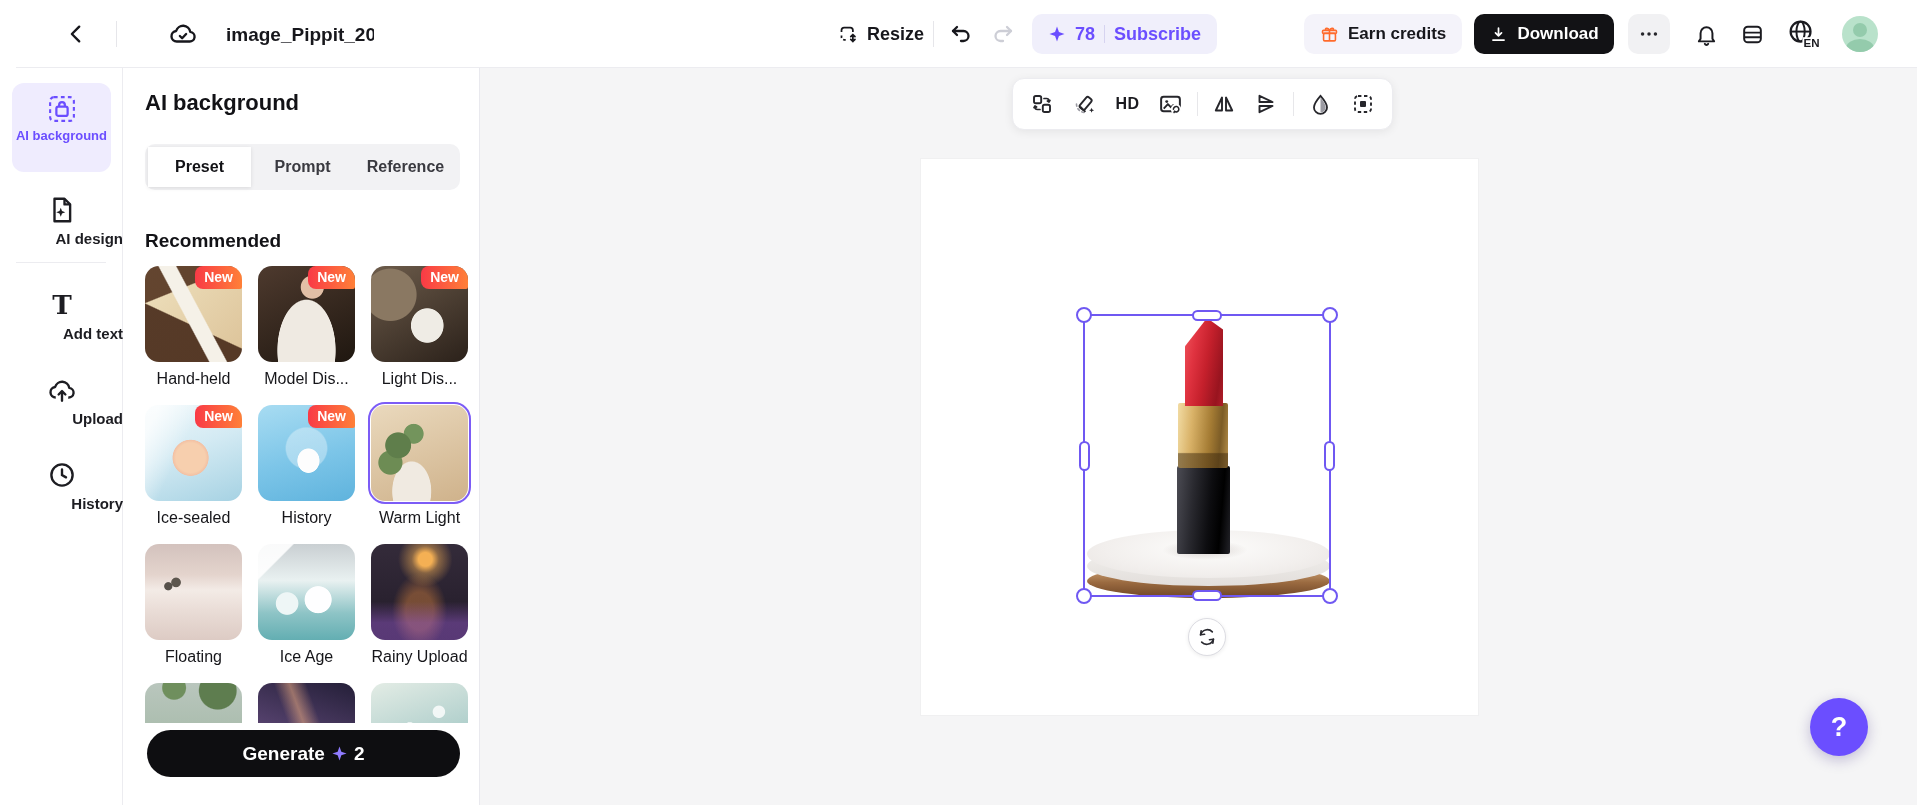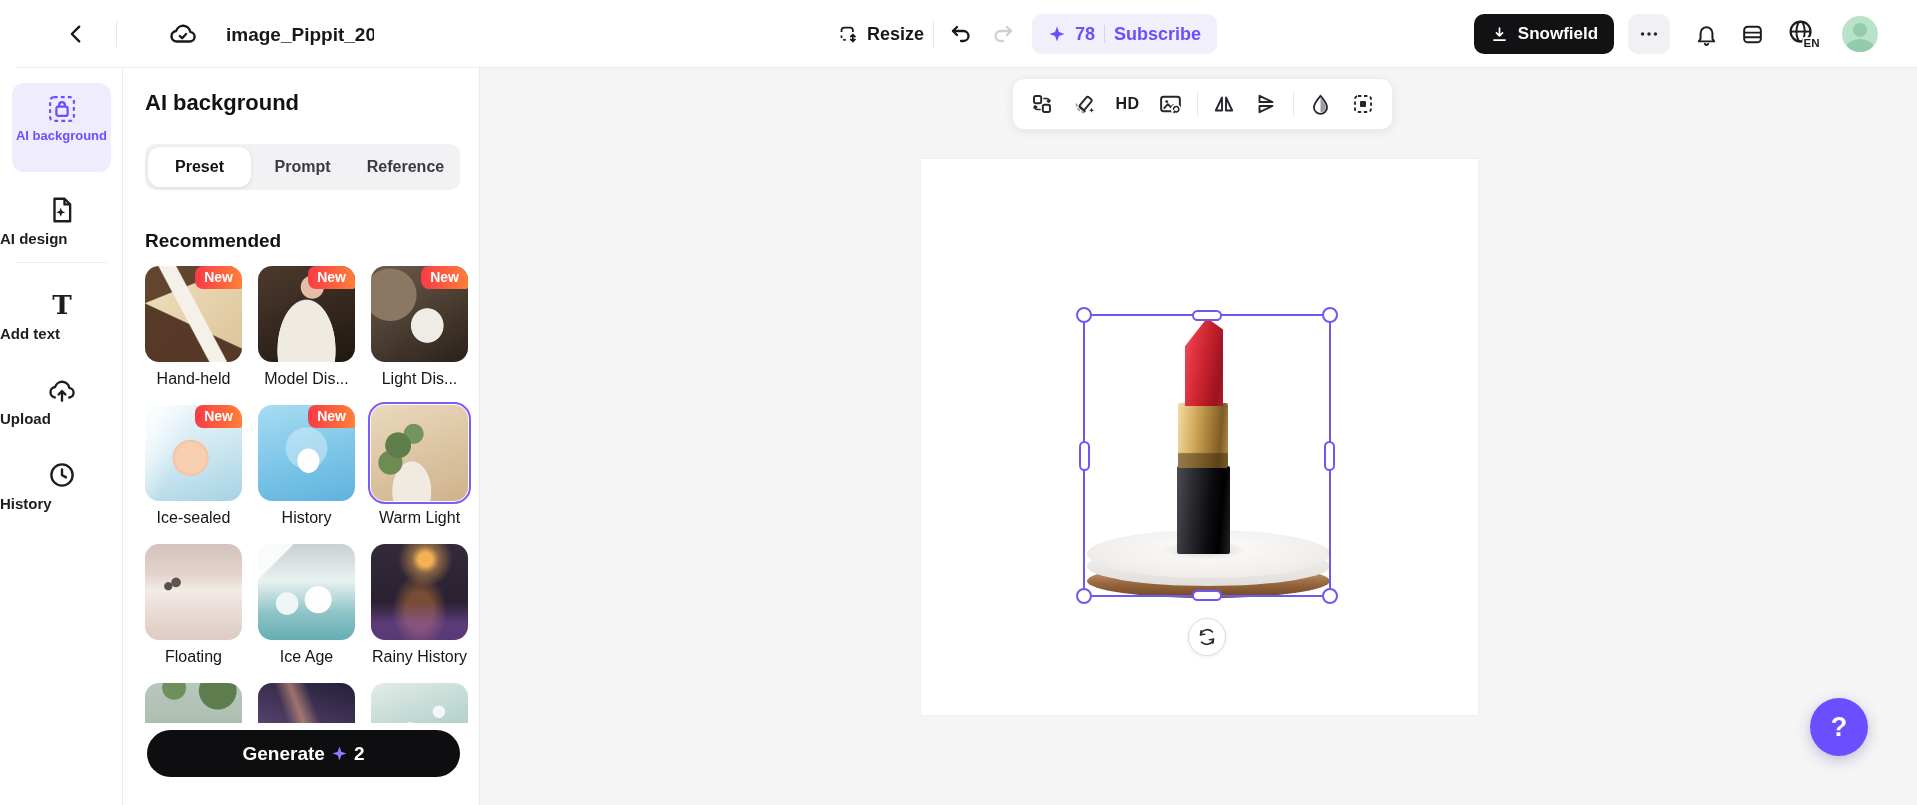--- a/index.html
+++ b/index.html
@@ -57,38 +57,38 @@
   
   .sidenav {
     position:absolute; left:0; top:68px; width:123px; height:737px;
     background:#fff; border-right:1px solid #ececf0; z-index:20;
   }
   .nav-active-tile {
     position:absolute; left:12px; top:15px; width:99px; height:89px;
     background:#EFECFE; border-radius:12px; cursor:pointer; text-align:center; padding-top:11px;
   }
   .nav-active-tile .lbl { margin-top:4px; font-size:13px; font-weight:bold; color:#6B4EFF; line-height:15px; }
-  .nav-item { position:absolute; left:0; width:123px; text-align:left; cursor:pointer; }
+  .nav-item { position:absolute; left:0; width:123px; text-align:right; cursor:pointer; }
   .nav-item .ico { width:30px; height:30px; margin:0 auto; }
   .nav-item .lbl { margin-top:5px; font-size:15px; font-weight:bold; color:#1d1d22; }
   .nav-divider { position:absolute; left:16px; right:16px; top:194px; height:1px; background:#ececf0; }
 
   
   .panel {
     position:absolute; left:123px; top:68px; width:357px; height:737px;
     background:#fff; border-right:1px solid #e9e9ee; z-index:20;
   }
   .panel-title { position:absolute; left:22px; top:22px; font-size:22px; font-weight:bold; color:#121216; }
   .tabs {
     position:absolute; left:22px; top:76px; width:315px; height:46px;
     background:#F2F2F4; border-radius:10px; display:flex; padding:3px;
   }
   .tab {
     flex:1; display:flex; align-items:center; justify-content:center;
-    font-size:16px; font-weight:600; color:#3a3a40; border-radius:12px; cursor:pointer;
+    font-size:16px; font-weight:600; color:#3a3a40; border-radius:0; cursor:pointer;
   }
   .tab.active { background:#fff; font-weight:bold; color:#121216; box-shadow:0 1px 4px rgba(0,0,0,.10); }
   .section-title { position:absolute; left:22px; top:162px; font-size:19px; font-weight:bold; color:#121216; }
   .grid-viewport { position:absolute; left:22px; top:198px; width:327px; height:457px; overflow:hidden; }
   .preset-grid { display:grid; grid-template-columns:repeat(3, 97px); column-gap:16px; row-gap:17px; }
   .preset { width:97px; cursor:pointer; }
   .thumb-wrap { position:relative; width:97px; height:96px; border-radius:14px; }
   .thumb { width:100%; height:100%; border-radius:14px; }
   .thumb-wrap.selected { box-shadow:0 0 0 1.5px #fff inset; outline:2.5px solid #7C5CF6; outline-offset:1px; }
   .new-badge {
@@ -211,26 +211,35 @@
 
     <div class="credits-pill">
       <svg width="18" height="18" viewBox="0 0 24 24">
         <path d="M12 2 L14.6 9.4 L22 12 L14.6 14.6 L12 22 L9.4 14.6 L2 12 L9.4 9.4 Z" fill="#6B4EFF"></path>
       </svg>
       <span class="num">78</span>
       <span class="sep"></span>
       <span class="sub">Subscribe</span>
     </div>
 
+    <div class="earn-pill">
+      <svg width="19" height="19" viewBox="0 0 24 24">
+        <rect x="4.5" y="10.5" width="15" height="9.5" rx="1.5" fill="none" stroke="#FF6B2C" stroke-width="2"></rect>
+        <rect x="3.2" y="6.8" width="17.6" height="3.8" rx="1.2" fill="none" stroke="#FF6B2C" stroke-width="2"></rect>
+        <path d="M12 6.8 V20" stroke="#FF6B2C" stroke-width="2"></path>
+        <path d="M12 6.8 c-1.4-3.2 -5.2-3.4 -5.2-1.3 0 1.5 2.6 1.3 5.2 1.3 Z M12 6.8 c1.4-3.2 5.2-3.4 5.2-1.3 0 1.5 -2.6 1.3 -5.2 1.3 Z" fill="none" stroke="#FF6B2C" stroke-width="1.8"></path>
+      </svg>
+      <span>Earn credits</span>
+    </div>
 
     <div class="hbtn download-btn">
       <svg width="19" height="19" viewBox="0 0 24 24">
         <path d="M12 4 v9.5 M8.2 10 L12 13.8 L15.8 10 M5 19 h14" fill="none" stroke="#fff" stroke-width="2.2" stroke-linecap="round" stroke-linejoin="round"></path>
       </svg>
-      <span>Snowfield</span>
+      <span>Download</span>
     </div>
 
     <div class="hbtn more-btn">
       <svg width="22" height="22" viewBox="0 0 24 24">
         <circle cx="5" cy="12" r="1.9" fill="#26262b"></circle>
           <circle cx="12" cy="12" r="1.9" fill="#26262b"></circle>
           <circle cx="19" cy="12" r="1.9" fill="#26262b"></circle>
       </svg>
     </div>
     <div class="hbtn bell-btn">
@@ -364,21 +373,21 @@
           <div class="preset">
             <div class="thumb-wrap">
               <div class="thumb" style="background: linear-gradient(135deg, rgba(255, 255, 255, 0.9) 0px, rgba(255, 255, 255, 0.9) 18%, rgba(0, 0, 0, 0) 19%), radial-gradient(circle at 62% 58%, rgb(254, 254, 255) 0px, rgb(254, 254, 255) 16%, rgba(0, 0, 0, 0) 17%), radial-gradient(circle at 30% 62%, rgb(238, 246, 246) 0px, rgb(238, 246, 246) 12%, rgba(0, 0, 0, 0) 13%), linear-gradient(rgb(201, 207, 210) 0%, rgb(233, 241, 241) 38%, rgb(142, 196, 198) 72%, rgb(99, 174, 178) 100%);"></div>
             </div>
             <div class="preset-label">Ice Age</div>
           </div>
           <div class="preset">
             <div class="thumb-wrap">
               <div class="thumb" style="background: radial-gradient(circle at 56% 16%, rgb(244, 176, 84) 0px, rgb(244, 176, 84) 7%, rgba(244, 176, 84, 0.45) 14%, rgba(0, 0, 0, 0) 28%), linear-gradient(0deg, rgba(157, 94, 214, 0.45) 0px, rgba(157, 94, 214, 0.45) 18%, rgba(0, 0, 0, 0) 40%), radial-gradient(at 50% 70%, rgba(196, 120, 60, 0.5) 0px, rgba(196, 120, 60, 0.5) 20%, rgba(0, 0, 0, 0) 40%), linear-gradient(rgb(52, 43, 58) 0%, rgb(42, 34, 48) 55%, rgb(32, 26, 38) 100%);"></div>
             </div>
-            <div class="preset-label">Rainy History</div>
+            <div class="preset-label">Rainy Upload</div>
           </div>
           <div class="preset">
             <div class="thumb-wrap">
               <div class="thumb" style="background: radial-gradient(circle at 75% 8%, rgb(94, 125, 79) 0px, rgb(94, 125, 79) 16%, rgba(0, 0, 0, 0) 17%), radial-gradient(circle at 30% 5%, rgb(111, 143, 93) 0px, rgb(111, 143, 93) 10%, rgba(0, 0, 0, 0) 11%), linear-gradient(rgb(185, 198, 189) 0%, rgb(169, 188, 172) 55%, rgb(138, 166, 142) 100%);"></div>
             </div>
           </div>
           <div class="preset">
             <div class="thumb-wrap">
               <div class="thumb" style="background: linear-gradient(70deg, rgba(0, 0, 0, 0) 38%, rgba(236, 172, 130, 0.55) 50%, rgba(0, 0, 0, 0) 63%), linear-gradient(200deg, rgb(36, 31, 56) 0%, rgb(83, 64, 107) 55%, rgb(154, 106, 114) 100%);"></div>
             </div>

